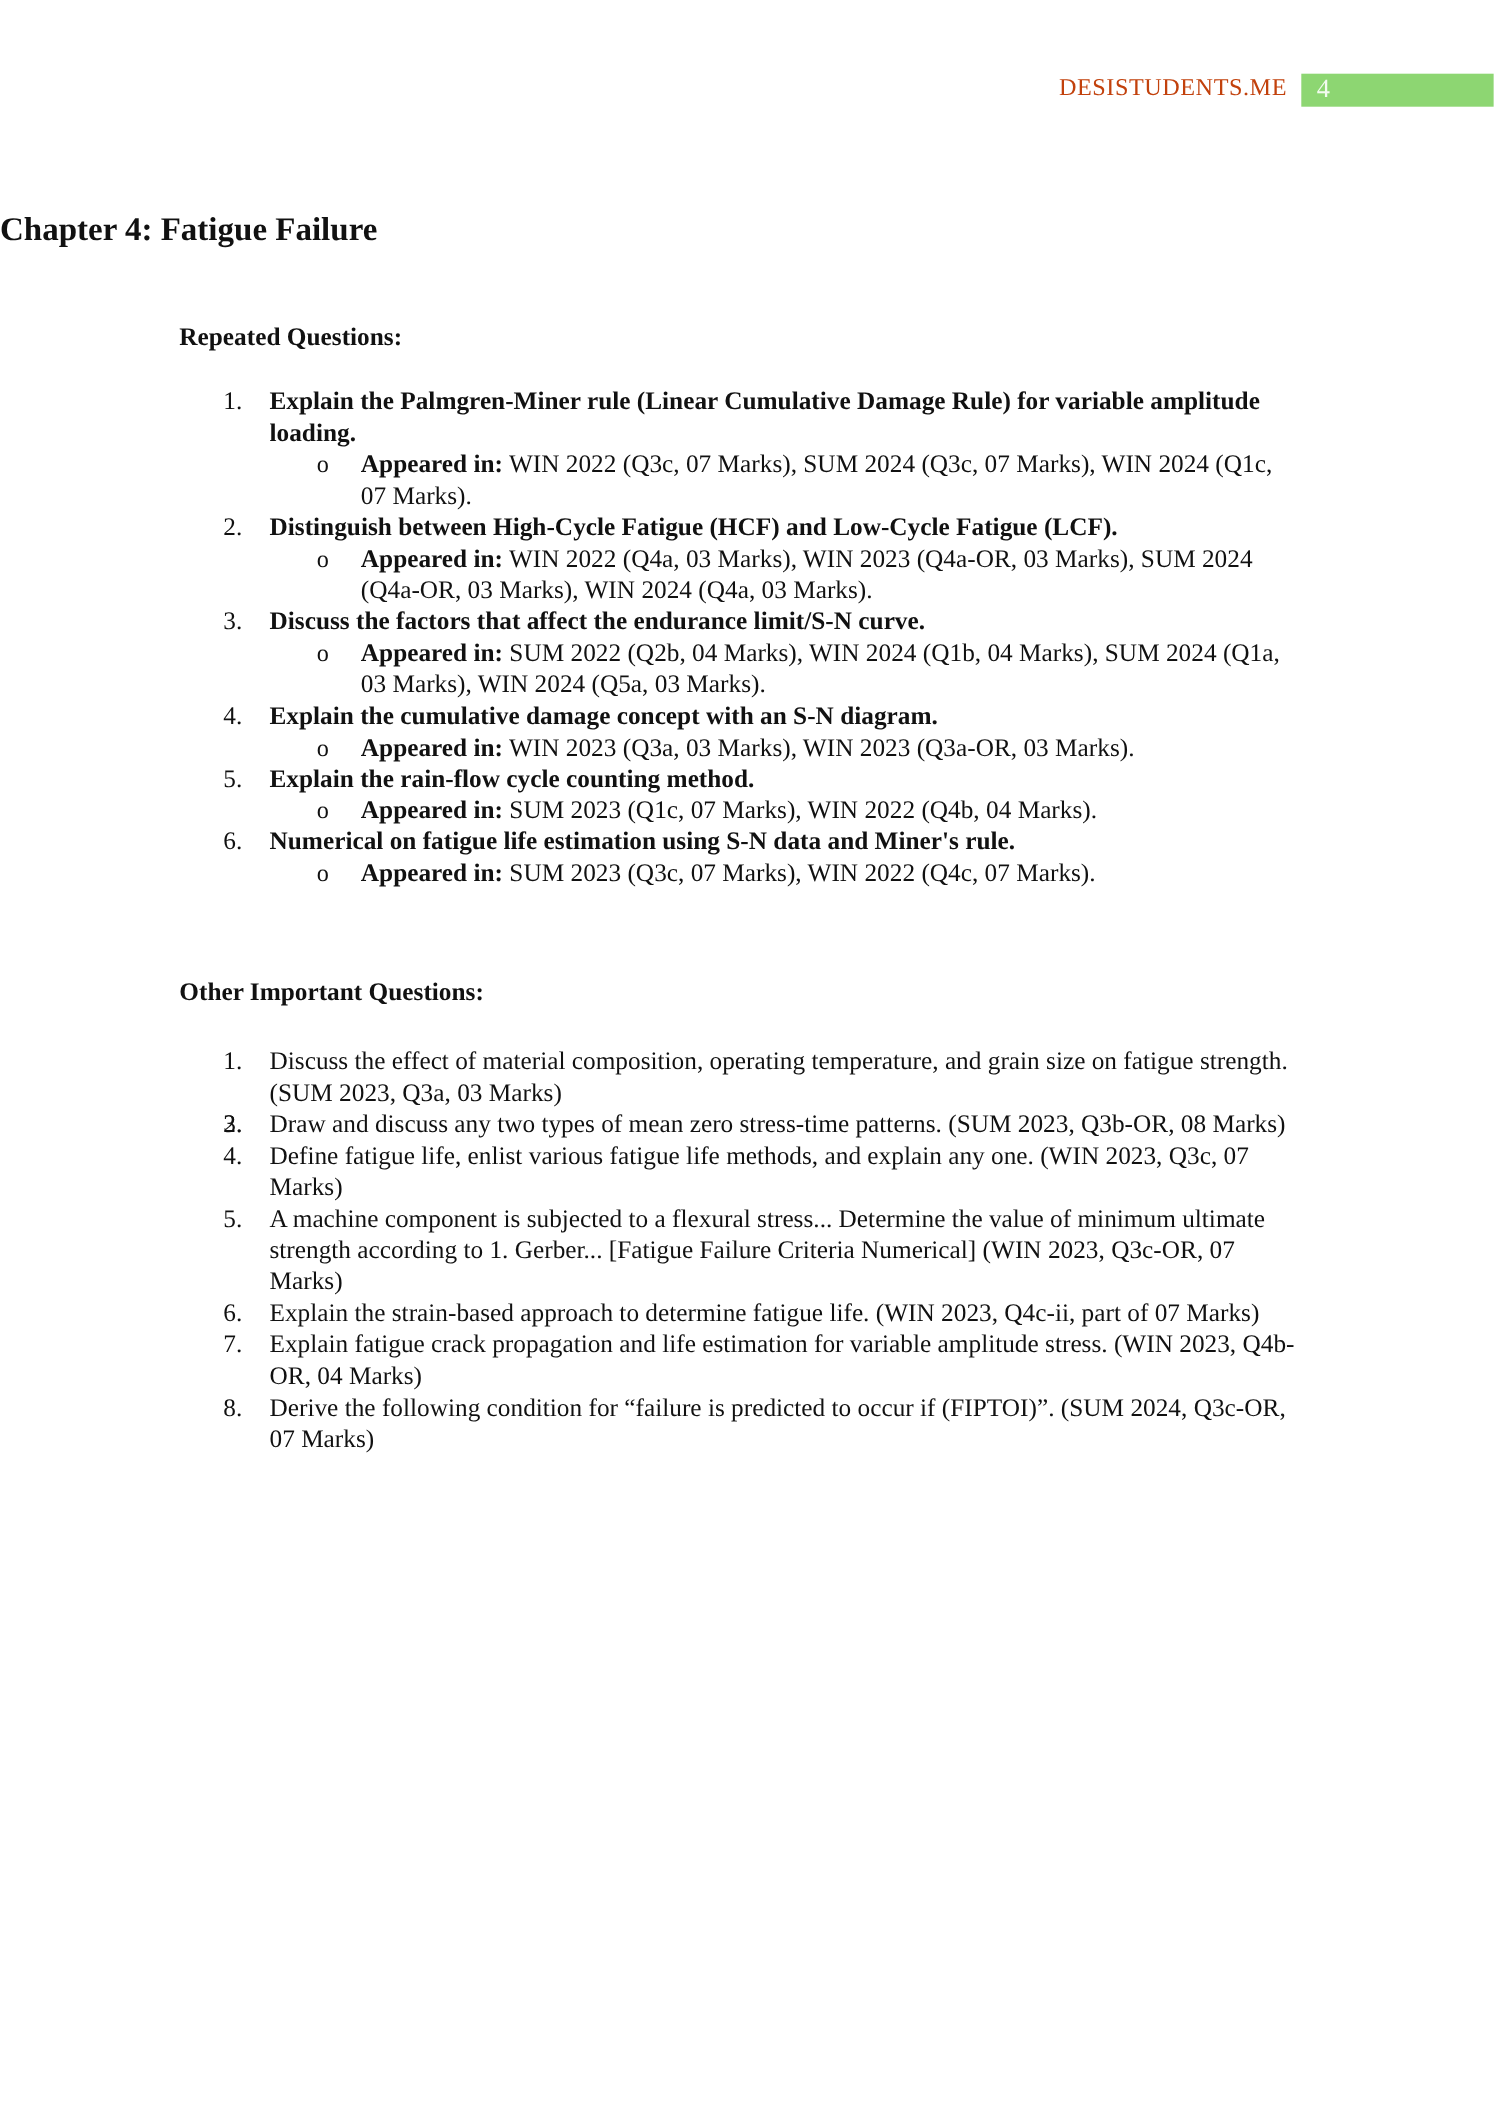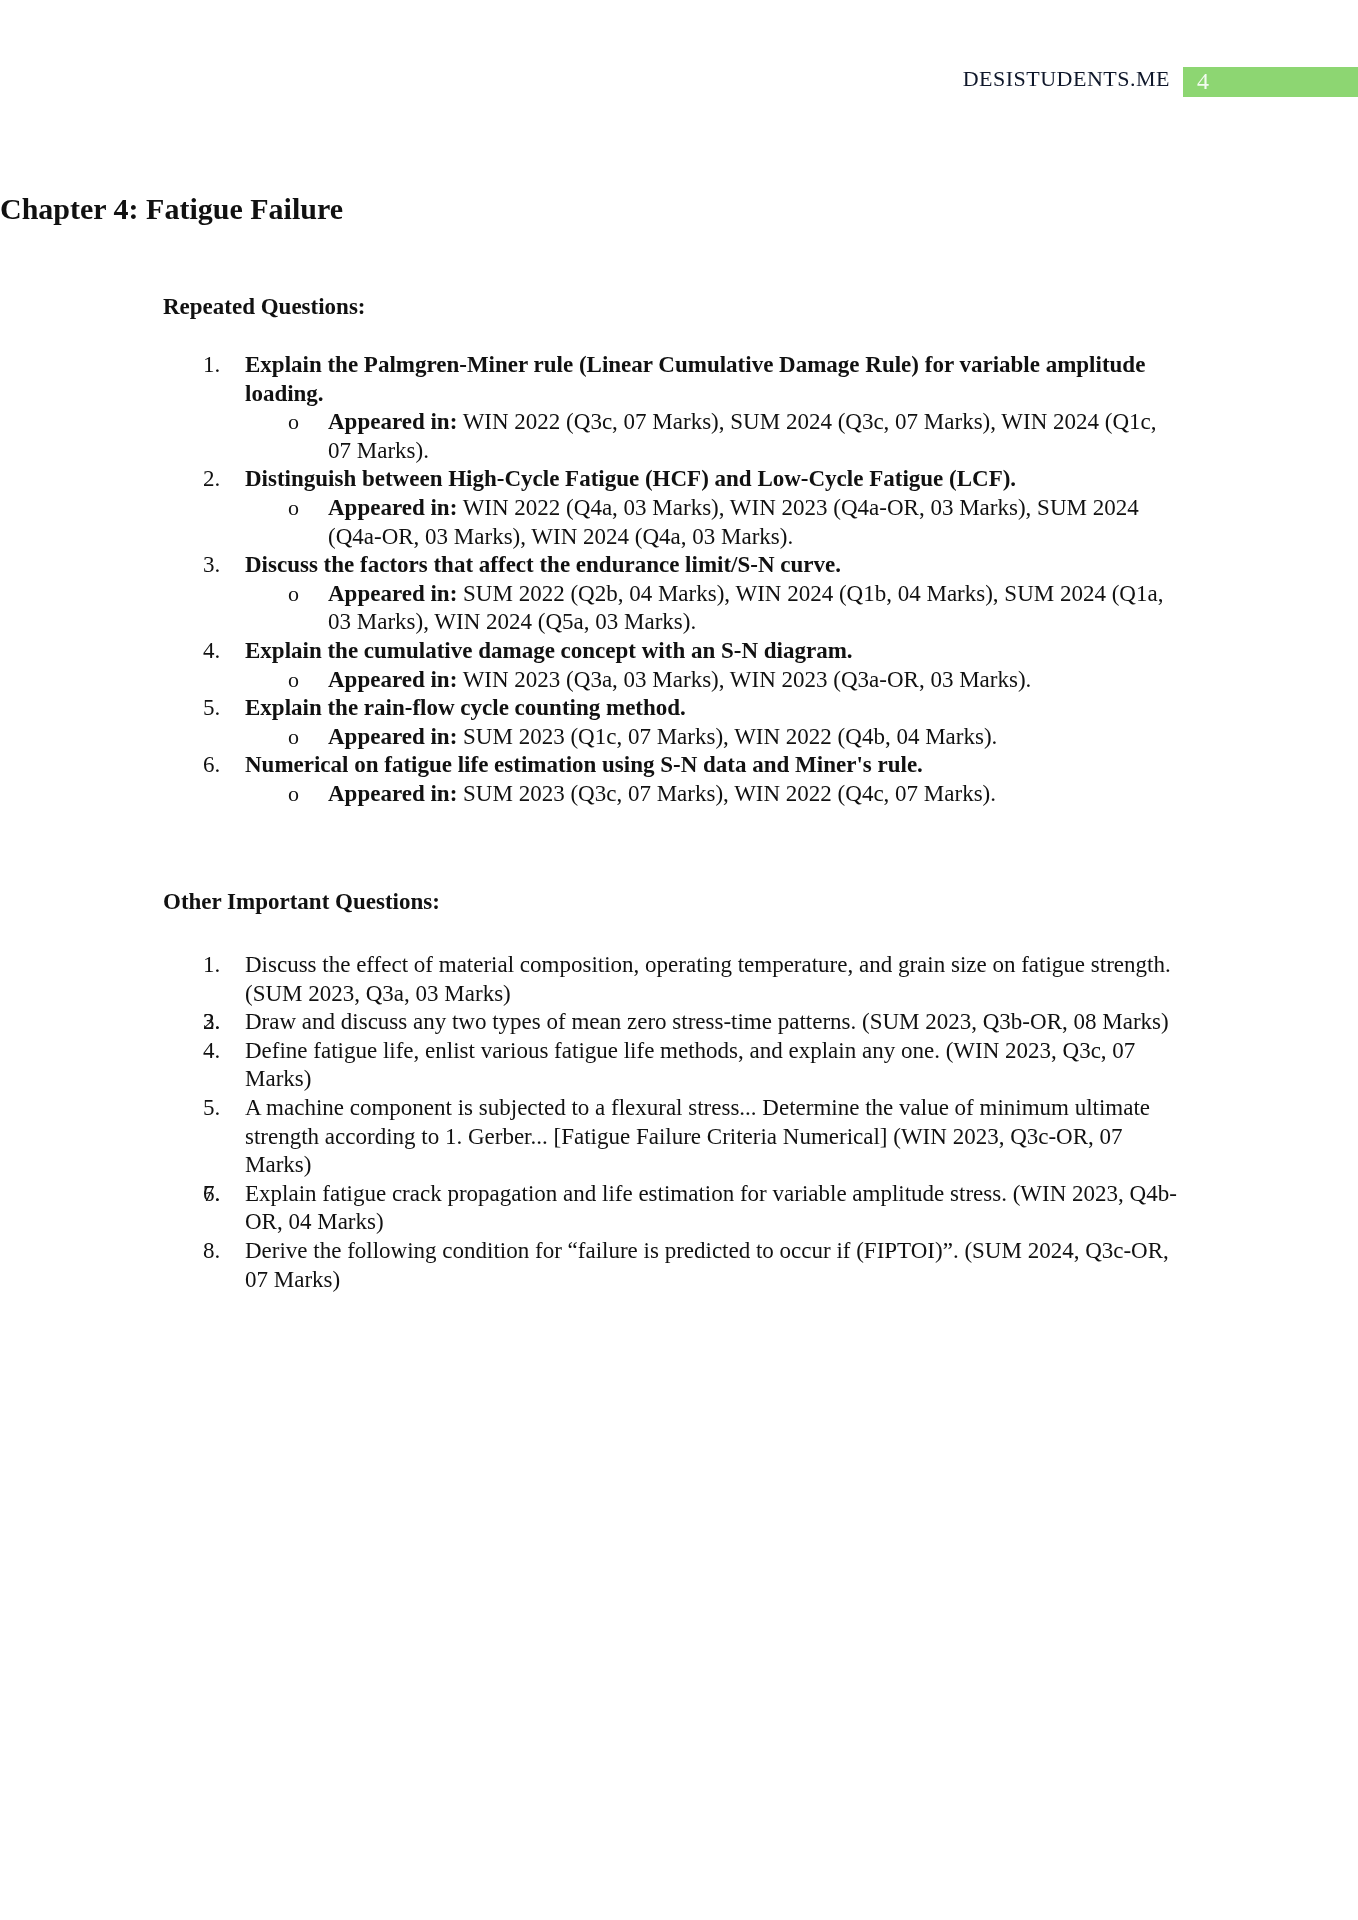--- a/index.html
+++ b/index.html
@@ -3,21 +3,21 @@
 <meta charset="utf-8">
 <style>
   html, body { margin: 0; padding: 0; background: #ffffff; }
   body {
     width: 1358px; height: 1920px; position: relative; overflow: hidden;
     font-family: "Liberation Serif", "DejaVu Serif", serif;
     color: #111;
   }
   .header-brand {
     position: absolute; top: 66px; left: 900px; width: 270px; text-align: right;
-    font-family: "Liberation Serif", serif; font-size: 22px; color: #0f172a;
+    font-family: "Liberation Serif", serif; font-size: 22px; color: #c2410c;
     letter-spacing: 0.5px; font-variant: small-caps;
   }
   .page-num-box {
     position: absolute; top: 67px; left: 1183px; width: 175px; height: 30px;
     background: #8dd672;
   }
   .page-num-box span {
     position: absolute; left: 14px; top: 1px; font-size: 24px; color: #f3fbf0;
     font-family: "Liberation Serif", serif;
   }
@@ -133,20 +133,21 @@
   <div class="item">
     <span class="num">4.</span>
     <span class="qtext">Define fatigue life, enlist various fatigue life methods, and explain any one. (WIN 2023, Q3c, 07 Marks)</span>
   </div>
   <div class="item">
     <span class="num">5.</span>
     <span class="qtext">A machine component is subjected to a flexural stress... Determine the value of minimum ultimate strength according to 1. Gerber... [Fatigue Failure Criteria Numerical] (WIN 2023, Q3c-OR, 07 Marks)</span>
   </div>
   <div class="item">
     <span class="num">6.</span>
+    <span class="qtext">Explain the strain-based approach to determine fatigue life. (WIN 2023, Q4c-ii, part of 07 Marks)</span>
   </div>
   <div class="item">
     <span class="num">7.</span>
     <span class="qtext">Explain fatigue crack propagation and life estimation for variable amplitude stress. (WIN 2023, Q4b-OR, 04 Marks)</span>
   </div>
   <div class="item">
     <span class="num">8.</span>
     <span class="qtext">Derive the following condition for “failure is predicted to occur if (FIPTOI)”. (SUM 2024, Q3c-OR, 07 Marks)</span>
   </div>
 </div>

